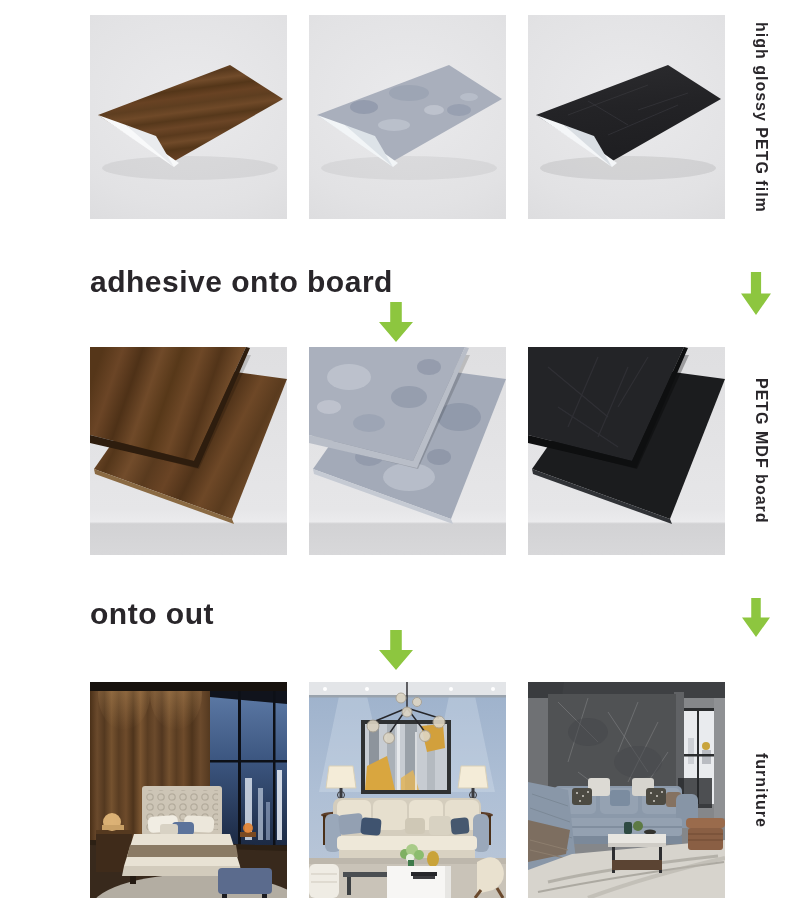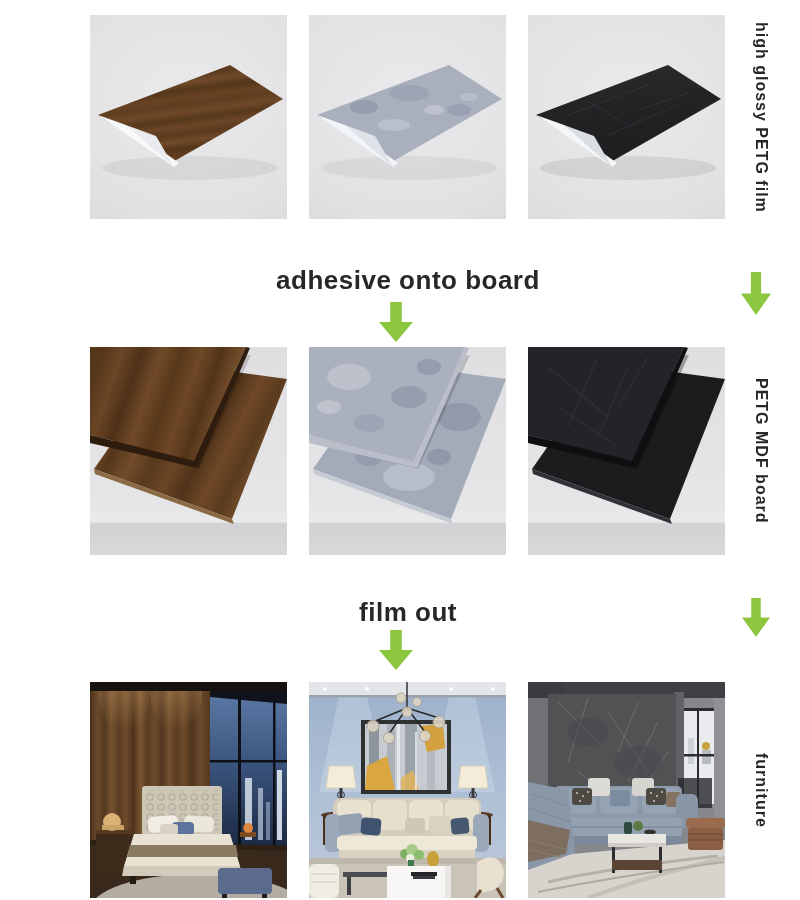--- a/index.html
+++ b/index.html
@@ -4,22 +4,22 @@
 <style>
   html,body{margin:0;padding:0;background:#fff;}
   .stage{position:relative;width:800px;height:900px;background:#ffffff;overflow:hidden;
          font-family:"Liberation Sans",sans-serif;}
   .tile{position:absolute;width:197px;margin:0;padding:0;overflow:hidden;}
   .tile svg{display:block;width:100%;height:100%;}
   .row1{top:15px;height:204px;background:radial-gradient(120% 95% at 50% 42%,#eaeaec 0%,#e2e2e4 55%,#d6d6d8 100%);}
   .row2{top:347px;height:208px;background:linear-gradient(180deg,#dfdfe1 0%,#e6e6e8 78%,#ebebed 84%,#d2d2d4 85%,#d8d8da 100%);}
   .row3{top:682px;height:216px;background:#8a8c8e;}
   .c1{left:90px;} .c2{left:309px;} .c3{left:528px;}
-  .caption{position:absolute;left:90px;width:636px;text-align:center;
-           font-weight:bold;font-size:26px;letter-spacing:.5px;color:var(--ink,#29262a);}
+  .caption{position:absolute;left:90px;width:636px;text-align:left;
+           font-weight:bold;font-size:30px;letter-spacing:.5px;color:var(--ink,#29262a);}
   .cap1{top:265px;} .cap2{top:597px;}
   .arrow{position:absolute;background:var(--green,#8dc63f);
          clip-path:polygon(33% 0,67% 0,67% 50%,100% 50%,50% 100%,0 50%,33% 50%);}
   .arrow.center1{left:379px;top:302px;width:34px;height:40px;}
   .arrow.center2{left:379px;top:630px;width:34px;height:40px;}
   .arrow.right1{left:741px;top:272px;width:30px;height:43px;}
   .arrow.right2{left:742px;top:598px;width:28px;height:39px;}
   .vlabel{position:absolute;left:740px;width:30px;writing-mode:vertical-rl;text-align:center;
           font-weight:bold;font-size:16px;letter-spacing:1px;color:var(--ink,#29262a);white-space:nowrap;}
   .vl1{top:15px;height:204px;} .vl2{top:347px;height:208px;} .vl3{top:682px;height:216px;}
@@ -188,21 +188,21 @@
       <polygon points="0,0 156,0 104,114 0,88" fill="#232427"></polygon>
       <g clip-path="url(#b3c)" stroke="#34353a" stroke-width="1.2" opacity=".7" fill="none">
         <path d="M20,20 L80,70 M70,10 L40,80 M100,20 L70,90 M120,10 L90,60 M30,60 L90,100"></path>
       </g>
       <polygon points="156,0 160,1 108,121 0,96 0,88 104,114" fill="#0e0f10"></polygon>
     </svg>
   </figure>
 
   <div class="vlabel vl2">PETG MDF board</div>
 
-  <div class="caption cap2">film out</div>
+  <div class="caption cap2">onto out</div>
   <div class="arrow center2"></div>
   <div class="arrow right2"></div>
 
   <figure class="tile row3 c1" aria-label="bedroom with wood panel wall, night window and beige bed">
     <svg viewBox="0 0 197 216">
       <defs>
         <linearGradient id="r1w" x1="0" y1="0" x2="1" y2="0">
           <stop offset="0" stop-color="#4a3018"></stop>
             <stop offset=".06" stop-color="#6b4a2c"></stop>
           <stop offset=".12" stop-color="#543920"></stop>

